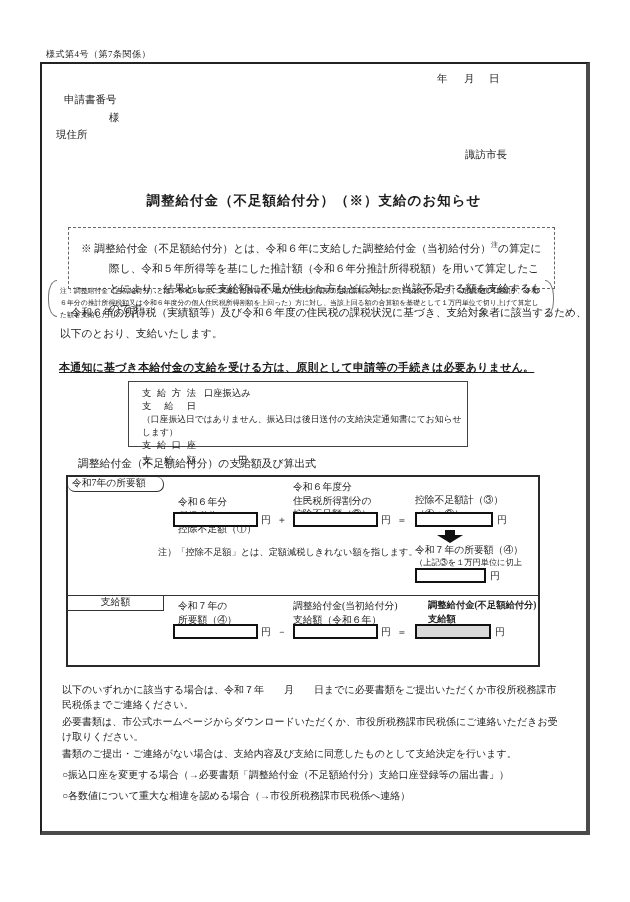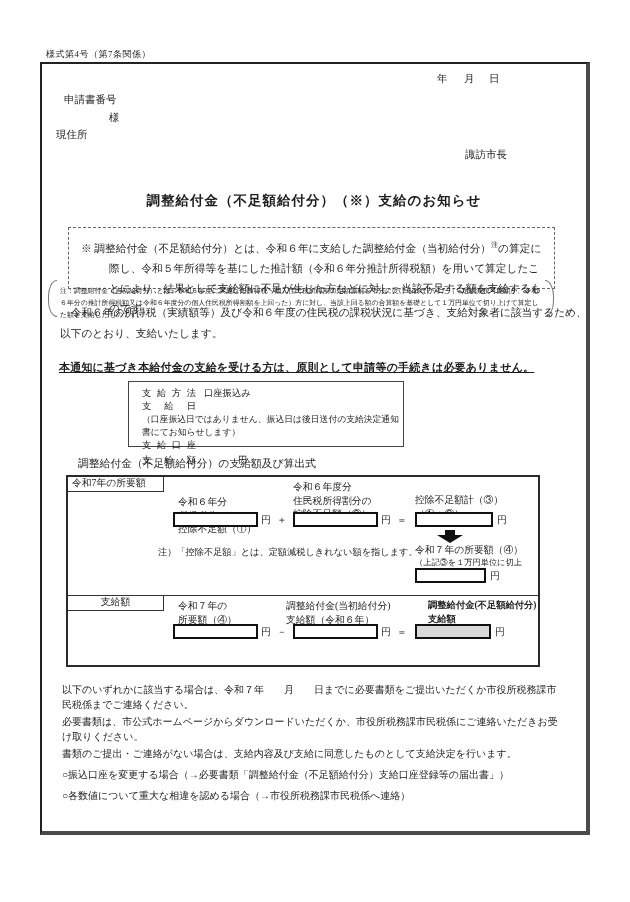--- a/index.html
+++ b/index.html
@@ -27,21 +27,21 @@
   }
   .def-box p { font-size:10.7px; line-height:20px; padding-left:28px; text-indent:-28px; }
   .def-box sup { font-size:7px; vertical-align:super; }
   .footnote-box { left:6px; top:216px; width:506px; height:37px; }
   .paren { position:absolute; top:0; bottom:0; width:9px; }
   .paren-l { left:0; border:1px solid #777; border-right:none; border-radius:9px 0 0 9px / 16px 0 0 16px; }
   .paren-r { right:0; border:1px solid #777; border-left:none; border-radius:0 9px 9px 0 / 0 16px 16px 0; }
   .footnote-text { position:absolute; left:12px; right:12px; top:5px; font-size:6.9px; line-height:12px; }
   .intro { left:18px; top:238px; width:528px; font-size:10.7px; line-height:20.5px; text-indent:1em; }
   .notice { left:5px; top:296px; font-size:11px; font-weight:bold; text-decoration:underline; letter-spacing:0.2px;margin-left:12px; }
-  .pay-box { left:86px; top:317px; width:276px; height:66px; border:1px solid #444; padding:5px 0 0 13px; }
+  .pay-box { left:86px; top:317px; width:340px; height:66px; border:1px solid #444; padding:5px 0 0 13px; }
   .pay-row { font-size:9.3px; line-height:13px; }
   .pl { display:inline-block; width:54px; text-align:justify; text-align-last:justify; }
   .pay-note { font-size:8.8px; }
   .calc-heading { left:36px; top:393px; font-size:10.8px; }
   .calc-box { left:24px; top:411px; width:474px; height:192px; border:2px solid #2a2a2a; }
   .cell-label { position:absolute; font-size:9.8px; border-right:1px solid #333; border-bottom:1px solid #333; background:#fff; }
   .colhead { position:absolute; font-size:9.8px; line-height:13.5px; }
   .vbox { position:absolute; height:15px; border:2px solid #111; background:#fff; }
   .vbox.gray { background:#d9d9d9; }
   .unit { position:absolute; font-size:9.8px; }
@@ -93,21 +93,21 @@
     <div class="pay-row"><span class="pl">支給日</span></div>
     <div class="pay-row pay-note">（口座振込日ではありません、振込日は後日送付の支給決定通知書にてお知らせします）</div>
     <div class="pay-row"><span class="pl">支給口座</span></div>
     <div class="pay-row" style="margin-top:2px;"><span class="pl">支給額</span><span style="margin-left:42px;">円</span></div>
   </div>
 
   <div class="abs calc-heading">調整給付金（不足額給付分）の支給額及び算出式</div>
 
   <div class="abs calc-box">
 
-    <div class="cell-label" style="left:0; top:0; width:96px; height:15px; padding-left:4px;">令和7年の所要額</div>
+    <div class="cell-label" style="left:0; top:0; width:96px; height:15px; padding-left:4px;border-radius:7px;">令和7年の所要額</div>
 
     <div class="colhead" style="left:110px; top:18px;">
       <div>令和６年分</div>
       <div>所得税分の</div>
       <div>控除不足額（①）</div>
     </div>
     <div class="colhead" style="left:225px; top:3px;">
       <div>令和６年度分</div>
       <div>住民税所得割分の</div>
       <div>控除不足額（②）</div>
@@ -139,21 +139,21 @@
     <span class="unit" style="left:422px; top:93px;">円</span>
 
     <div class="divider"></div>
 
     <div class="cell-label" style="left:0; top:119px; width:96px; height:15px; text-align:center;">支給額</div>
 
     <div class="colhead" style="left:110px; top:122px;">
       <div>令和７年の</div>
       <div>所要額（④）</div>
     </div>
-    <div class="colhead" style="left:218px; top:122px;">
+    <div class="colhead" style="left:225px; top:122px;">
       <div>調整給付金(当初給付分)</div>
       <div>支給額（令和６年）</div>
     </div>
     <div class="colhead bold" style="left:360px; top:122px; font-size:9.3px;">
       <div>調整給付金(不足額給付分)</div>
       <div>支給額</div>
     </div>
 
     <div class="vbox" style="left:105px; top:147px; width:85px;"></div>
     <span class="unit" style="left:193px; top:149px;">円</span>

